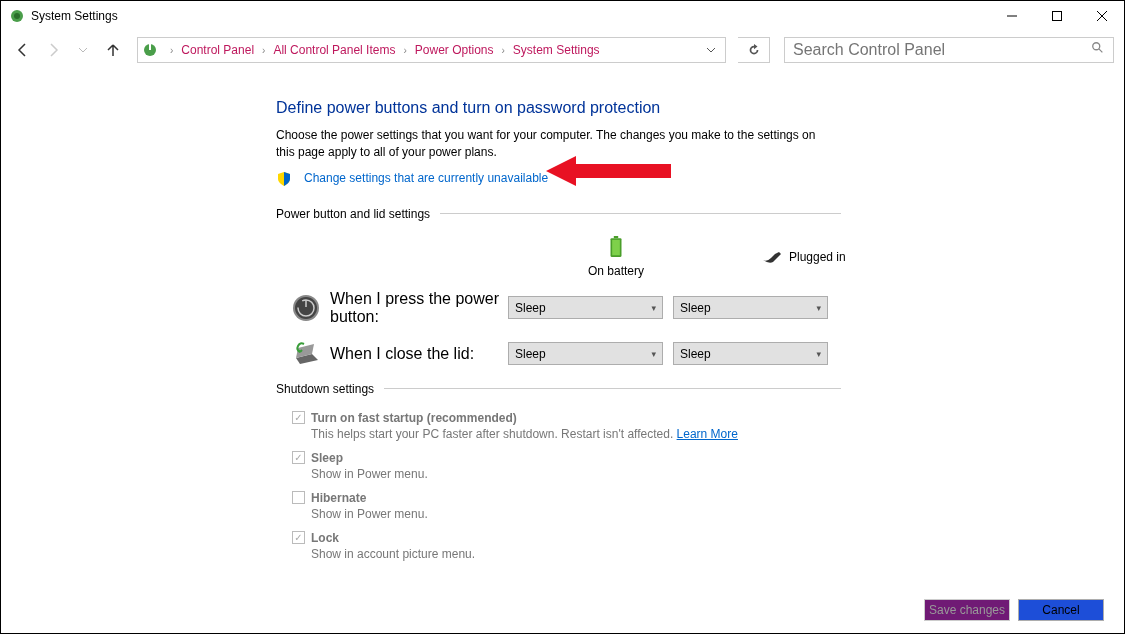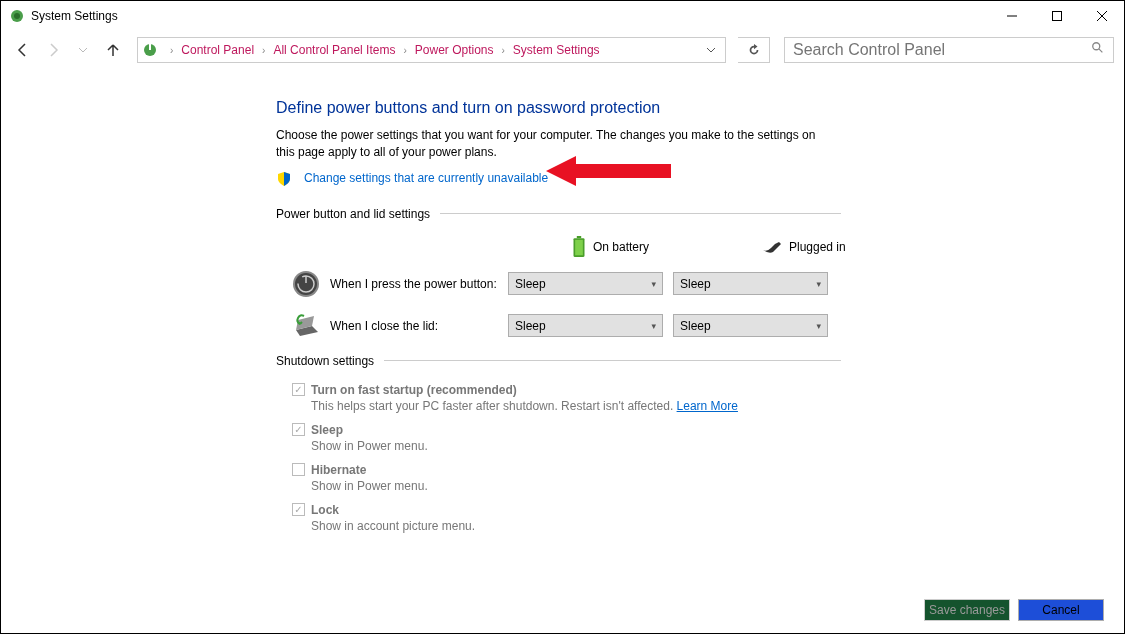--- a/index.html
+++ b/index.html
@@ -26,37 +26,37 @@
     .heading { color: #003399; font-size: 16px; font-weight: normal; margin-bottom: 10px; }
     .desc { font-size: 12px; color: #000; margin-bottom: 10px; max-width: 560px; line-height: 1.4; }
     .shield-link { display: flex; align-items: flex-start; gap: 12px; margin-bottom: 20px; }
     .shield { width: 16px; height: 16px; }
     .link { color: #0066cc; font-size: 12px; }
     .section-label { font-size: 12px; color: #000; display: flex; align-items: center; margin-bottom: 15px; margin-top: 10px; }
     .section-label::after { content: ""; flex: 1; border-top: 1px solid #ccc; margin-left: 10px; }
     .section-label-wrap { max-width: 565px; }
     .col-headers { display: flex; margin-left: 235px; gap: 100px; margin-bottom: 12px; font-size: 12px; }
     .col-header { display: flex; align-items: center; gap: 6px; width: 160px; }
-    .ch-battery { margin-left: 60px; }
+    .ch-battery { margin-left: 60px; flex-direction: column; }
     .row { display: flex; align-items: center; margin-bottom: 14px; margin-left: 16px; }
     .row-icon { width: 28px; height: 28px; margin-right: 10px; }
-    .row-label { font-size: 12px; width: 178px; }
+    .row-label { font-size: 16px; width: 178px; }
     .select { width: 155px; height: 23px; background: #e1e1e1; border: 1px solid #adadad; font-size: 12px; padding: 0 6px; display: flex; align-items: center; justify-content: space-between; margin-right: 10px; }
     .select-caret { font-size: 9px; color: #555; }
     .shutdown-list { margin-left: 16px; }
     .sd-item { margin-bottom: 10px; }
     .sd-row1 { display: flex; align-items: center; gap: 6px; }
     .checkbox { width: 13px; height: 13px; border: 1px solid #999; display: flex; align-items: center; justify-content: center; font-size: 10px; color: #999; background: #fff; }
     .checkbox.disabled { color: #aaa; border-color: #bbb; }
     .sd-title { font-size: 12px; color: #777; font-weight: 600; }
     .sd-desc { font-size: 12px; color: #777; margin-left: 19px; margin-top: 2px; }
     .learn-more { color: #0066cc; text-decoration: underline; }
     .footer { position: absolute; bottom: 12px; right: 20px; display: flex; gap: 8px; }
     .btn { width: 86px; height: 22px; border: 1px solid #adadad; background: #1d4ed8; font-size: 12px; display: flex; align-items: center; justify-content: center; }
-    .btn.disabled { color: #999; background: #14532d; border-color: #ccc; }
+    .btn.disabled { color: #999; background: #701a75; border-color: #ccc; }
     .arrow-annotation { position: absolute; left: 545px; top: 150px; pointer-events: none; }
   </style>
 </head>
 <body>
 
 <div class="titlebar">
   <svg class="titlebar-icon" viewBox="0 0 16 16">
       <circle cx="8" cy="8" r="6" fill="#4a9e4a"></circle>
       <circle cx="8" cy="8" r="3" fill="#2a6e2a"></circle>
     </svg>

